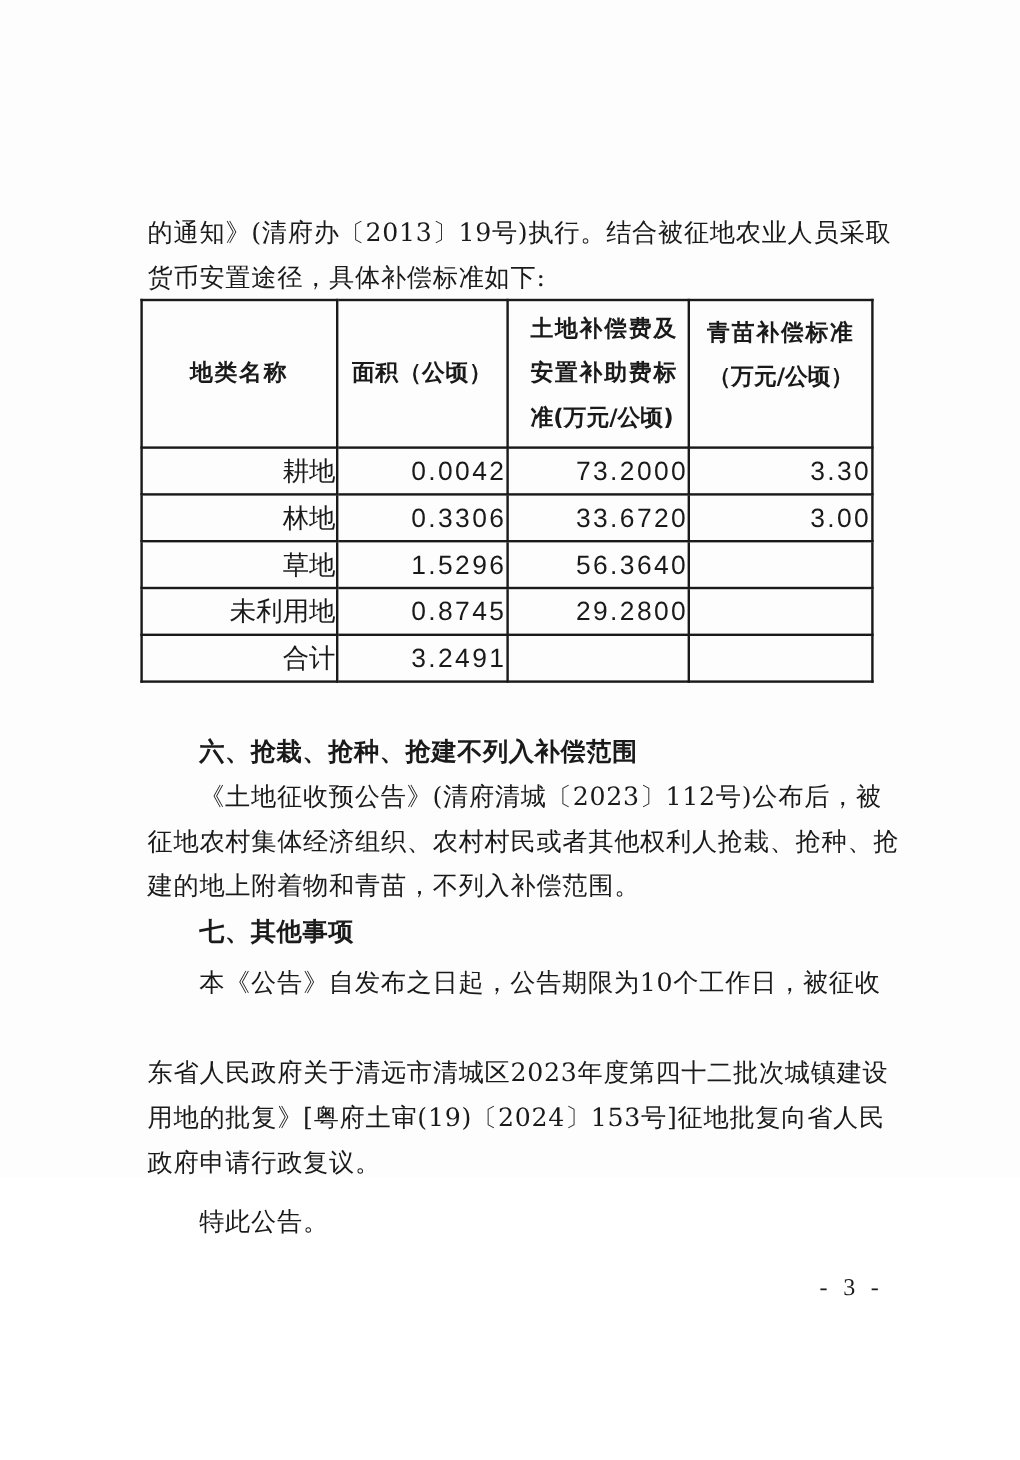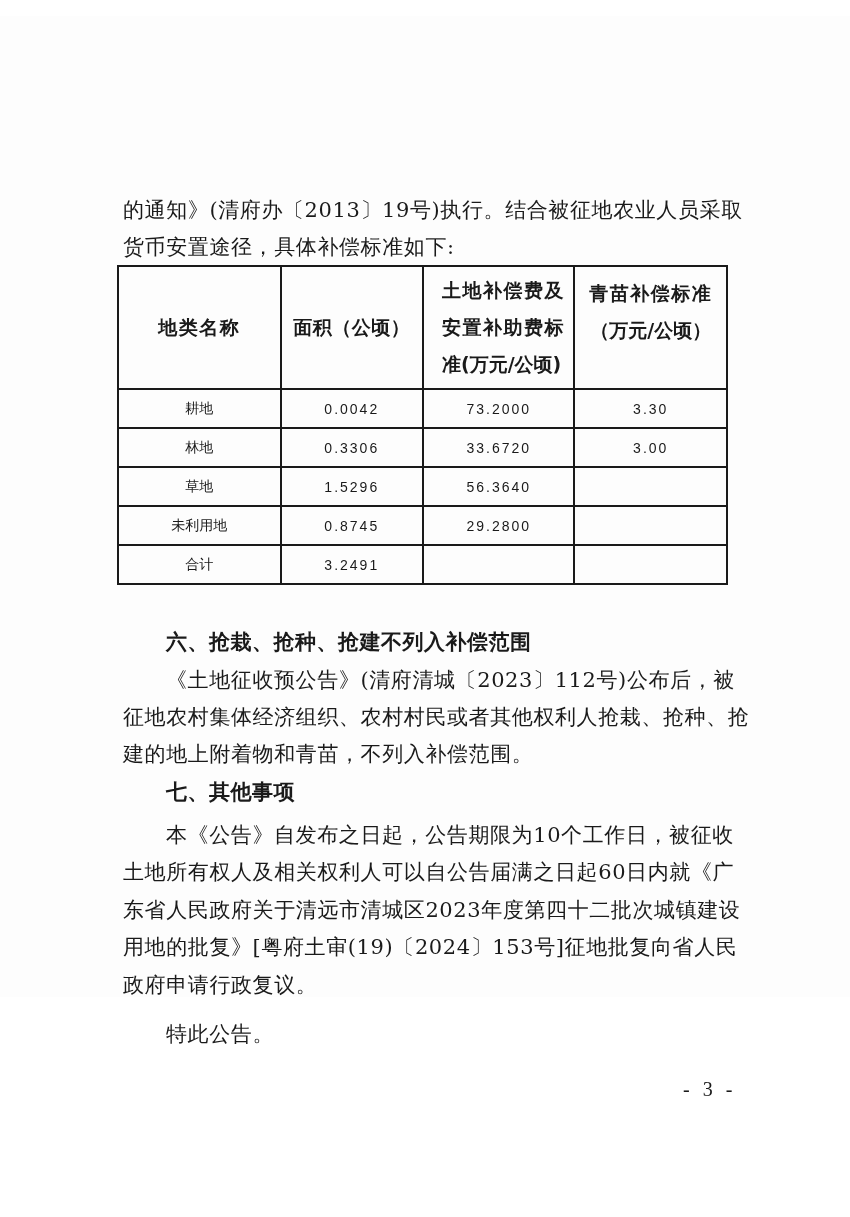--- a/index.html
+++ b/index.html
@@ -10,21 +10,21 @@
     body {
       width: 850px;
       height: 1217px;
       position: relative;
       overflow: hidden;
       font-family: "DejaVu Serif", "Liberation Serif", serif;
       color: #1a1a1a;
     }
     .page {
       position: absolute;
-      left: 0; top: 16px;
+      left: 0; top: 0;
       width: 850px;
       height: 981px;
       background: #fdfdfd;
       text-decoration: underline;
     }
     .line {
       position: absolute;
       left: 123px;
       width: 610px;
       font-size: 21px;
@@ -77,21 +77,22 @@
       line-height: 37px;
       font-size: 19px;
       letter-spacing: 1.5px;
     }
     .comp-table th.left-align {
       text-align: left;
       padding-left: 18px;
     }
     .comp-table td {
       height: 37px;
-      font-size: 14px;
+      font-size: 22px;
+      text-align: right;
     }
     .comp-table td.num {
       font-family: "Liberation Sans Narrow", "Liberation Sans", sans-serif;
       letter-spacing: 2px;
     }
     .col1 { width: 162px; }
     .col2 { width: 142px; }
     .col3 { width: 151px; }
     .col4 { width: 152px; }
 
@@ -169,21 +170,20 @@
     </tbody>
   </table>
 
   <div class="heading" style="top:612px;">六、抢栽、抢种、抢建不列入补偿范围</div>
   <div class="line indent" style="top:650px;">《土地征收预公告》(清府清城〔2023〕112号)公布后，被</div>
   <div class="line short" style="top:724px;">建的地上附着物和青苗，不列入补偿范围。</div>
   <div class="line" style="top:687px;">征地农村集体经济组织、农村村民或者其他权利人抢栽、抢种、抢</div>
 
   <div class="heading" style="top:762px;">七、其他事项</div>
   <div class="line indent" style="top:805px;">本《公告》自发布之日起，公告期限为10个工作日，被征收</div>
-  <div class="line" style="top:842px;">土地所有权人及相关权利人可以自公告届满之日起60日内就《广</div>
   <div class="line" style="top:880px;">东省人民政府关于清远市清城区2023年度第四十二批次城镇建设</div>
   <div class="line" style="top:917px;">用地的批复》[粤府土审(19)〔2024〕153号]征地批复向省人民</div>
   <div class="line short" style="top:955px;">政府申请行政复议。</div>
 
   <div class="line indent short" style="top:1004px;">特此公告。</div>
 
   <div class="page-number">- 3 -</div>
 </div>
 
 </body></html>

